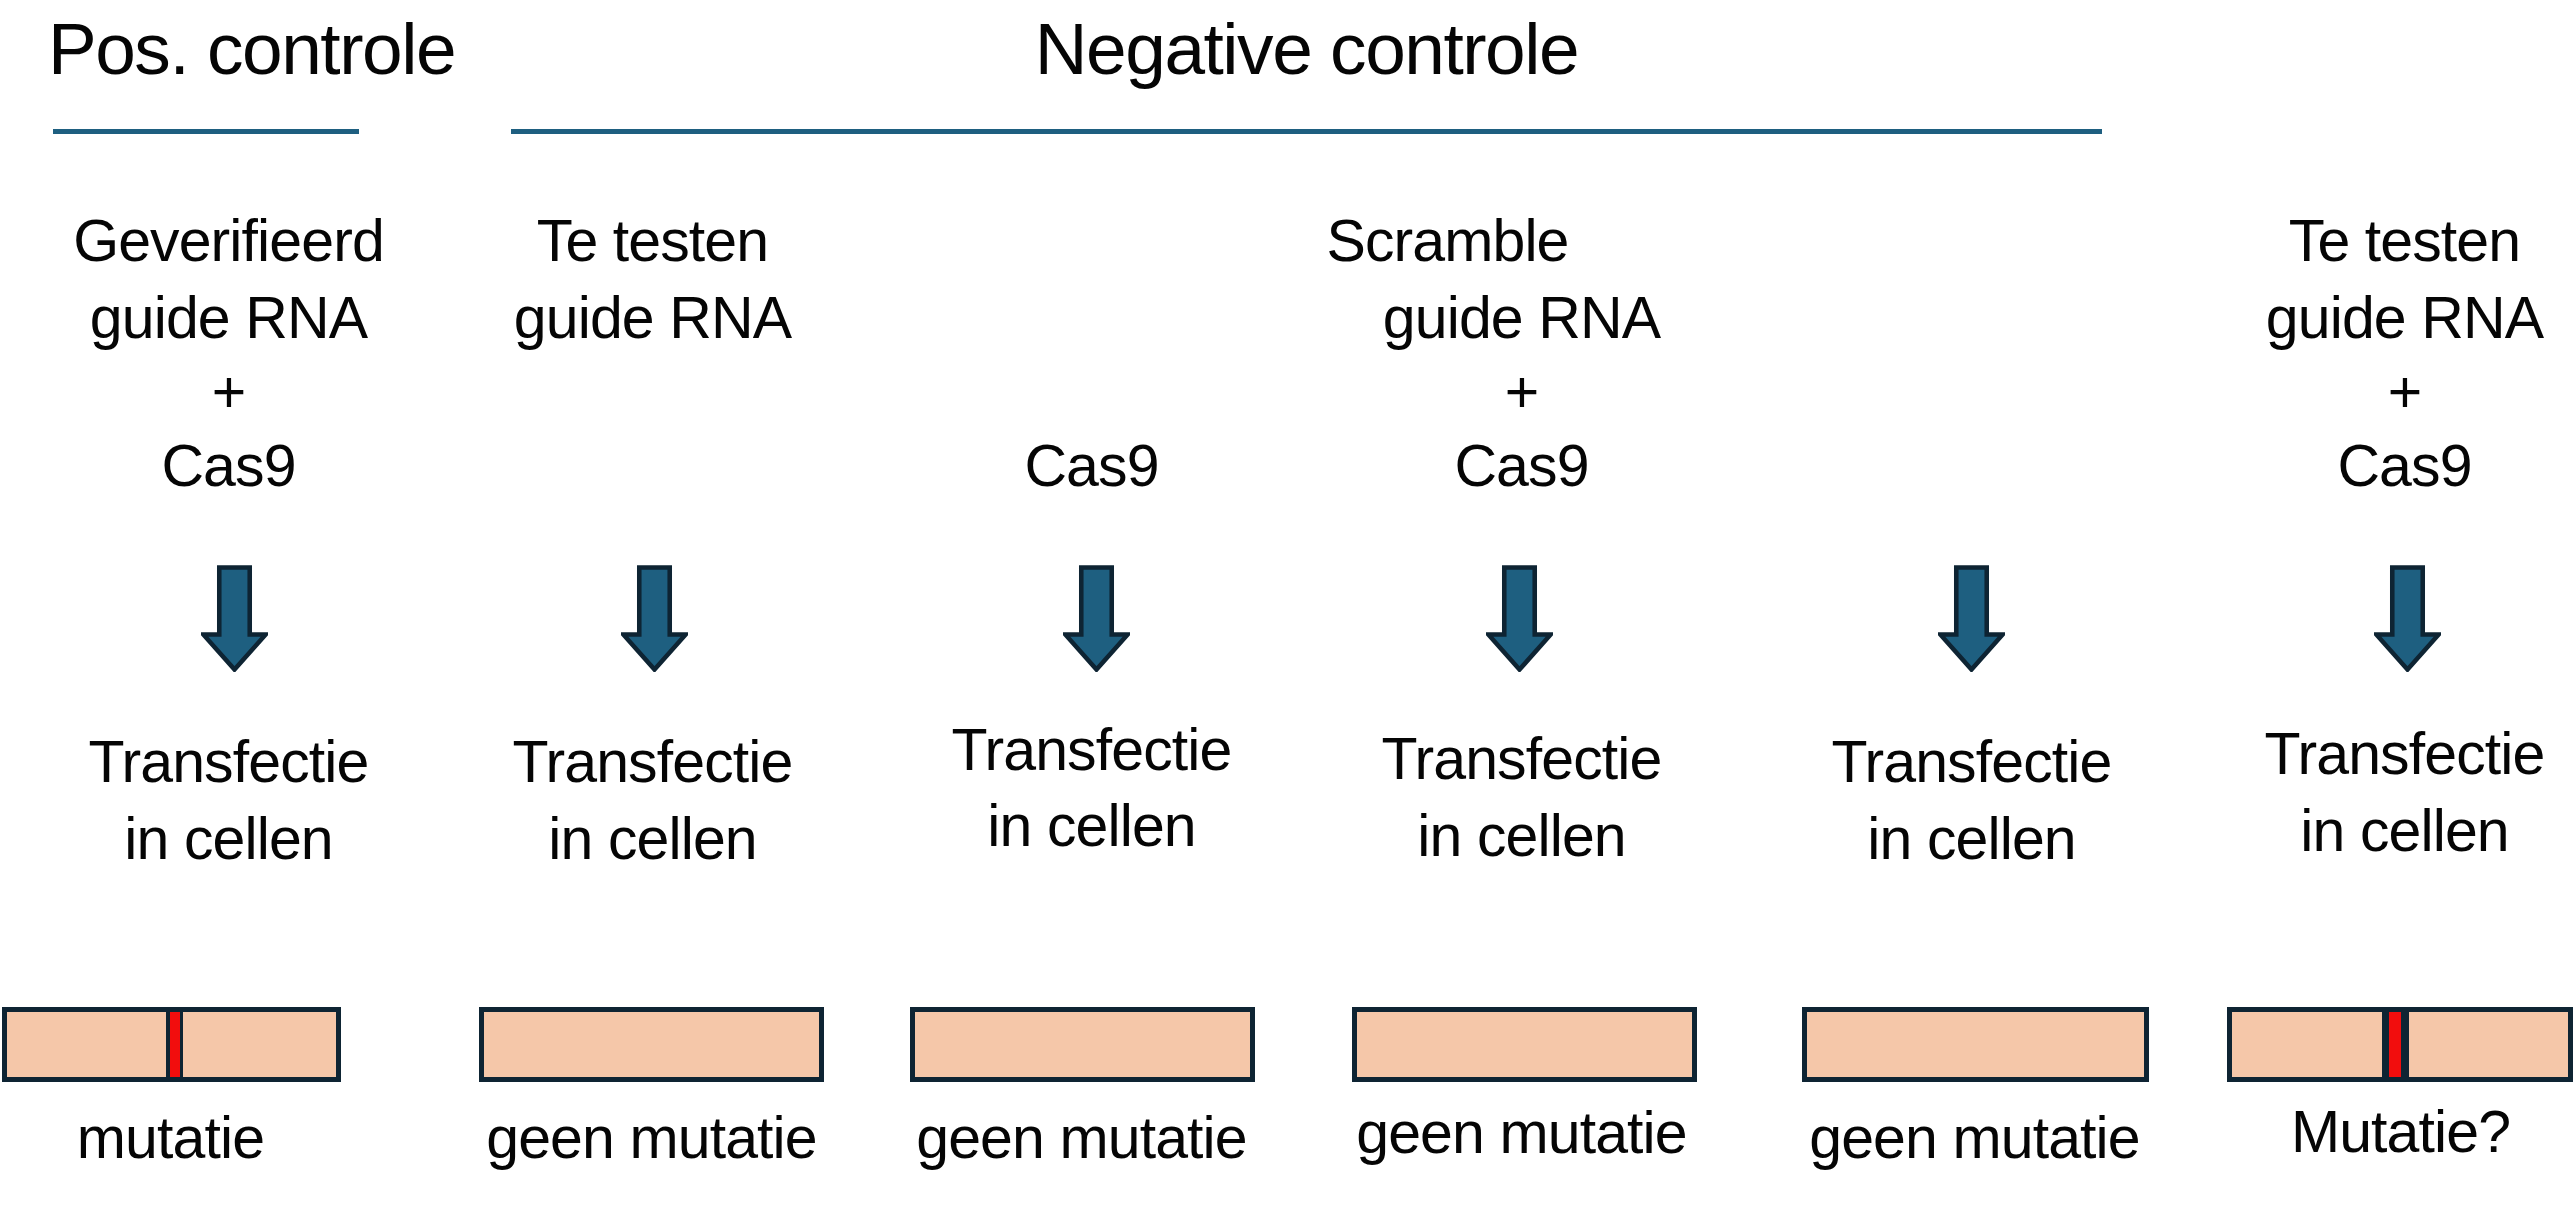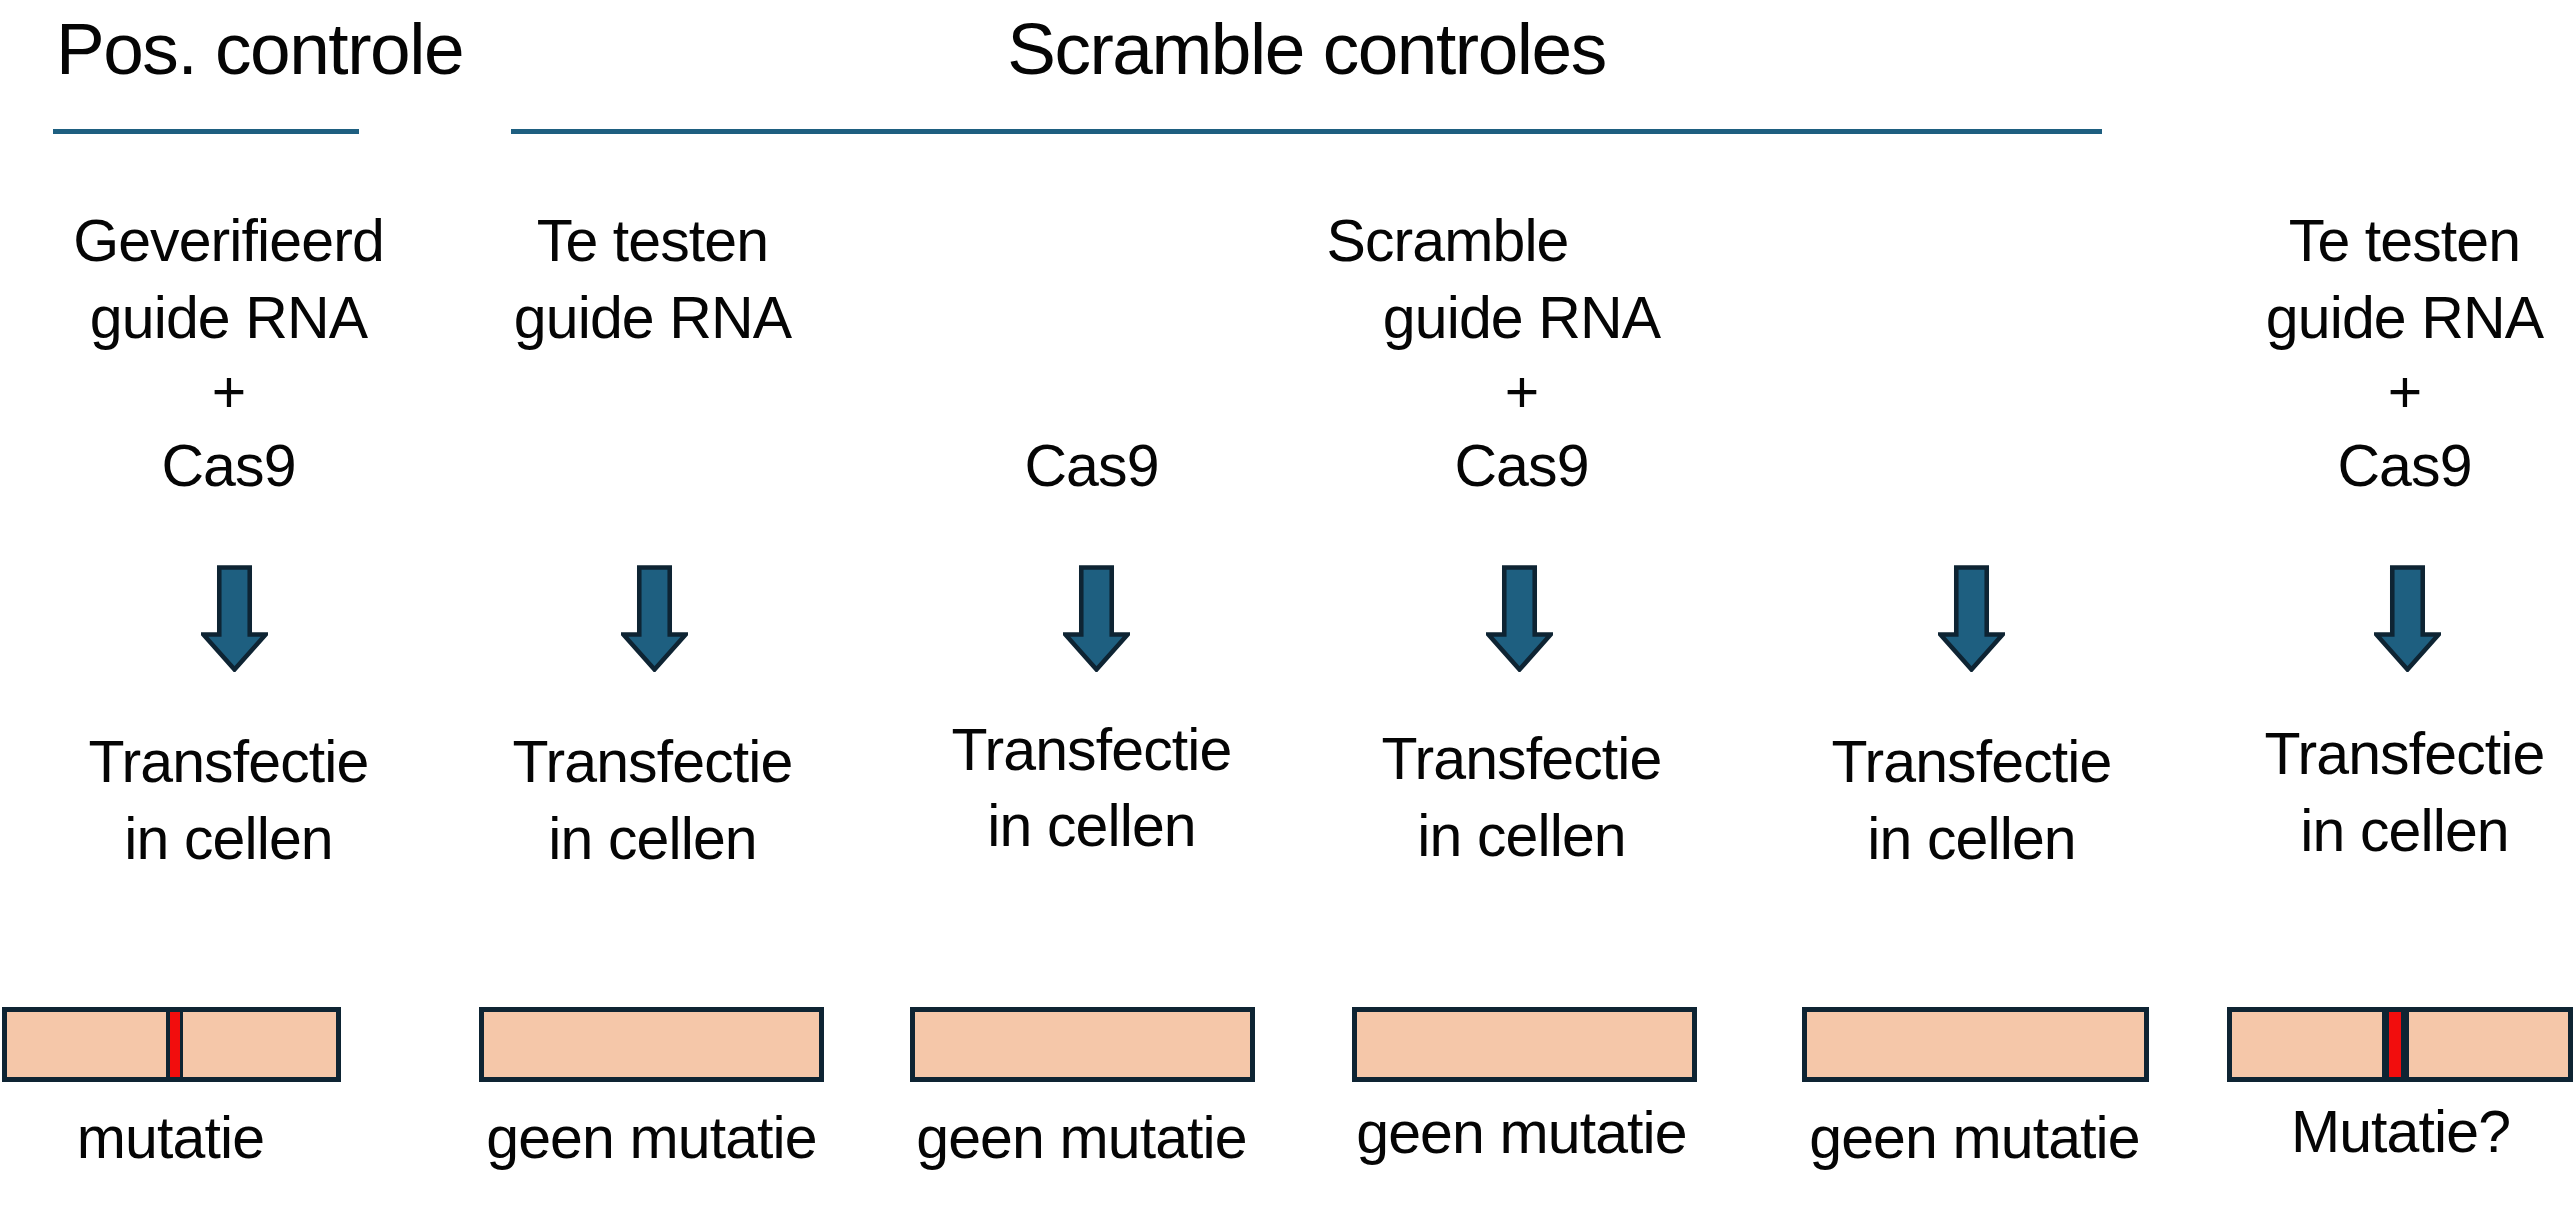--- a/index.html
+++ b/index.html
@@ -62,23 +62,23 @@
     border-style: solid;
     border-top: 0; border-bottom: 0;
     border-color: var(--navy, #0E2433);
   }
 </style>
 </head>
 <body>
 
 <div class="canvas" style="--teal: #1E5F80; --navy: #0E2433; --peach: #F5C7A9; --red: #F20D0D; --text: #050505; --bg: #FFFFFF;">
 
-  <div class="hdr pos" style="left:48px;margin-left:8px;">Pos. controle</div>
+  <div class="hdr pos" style="left:48px;">Pos. controle</div>
 
-  <div class="hdr neg" style="left:850px; width:913px;">Scramble controles</div>
+  <div class="hdr neg" style="left:850px; width:913px;">Negative controle</div>
 
   <div class="rule" style="left:53px; width:306px;"></div>
 
   <div class="rule" style="left:511px; width:1591px;"></div>
 
   <div id="columns">
   <div class="col">
     <div class="tline t0" style="left: -15px; top: 208px;">Geverifieerd</div>
     <div class="tline t1" style="left: -15px; top: 285px;">guide RNA</div>
     <div class="tline t2" style="left: -15px; top: 359px;">+</div>

